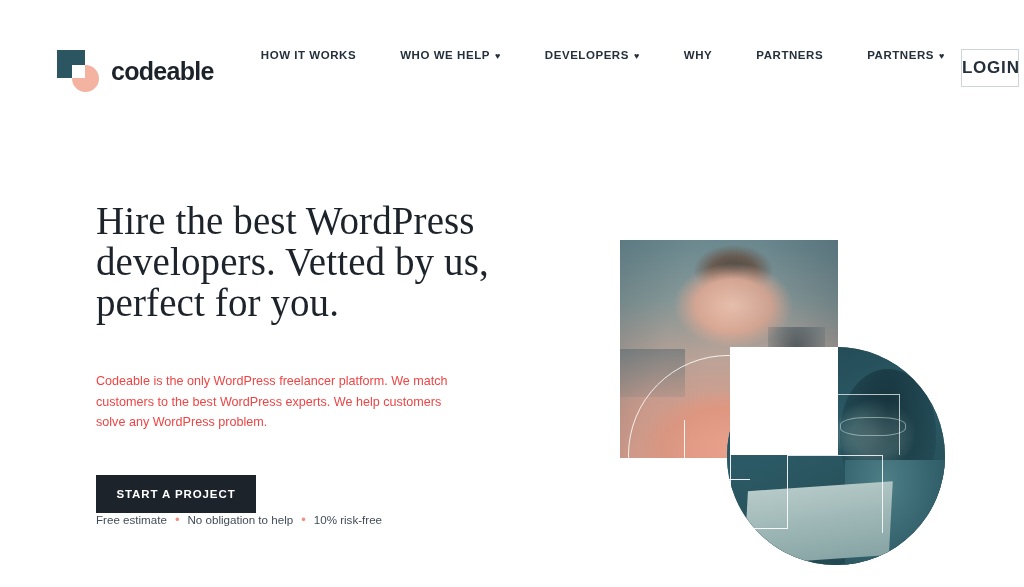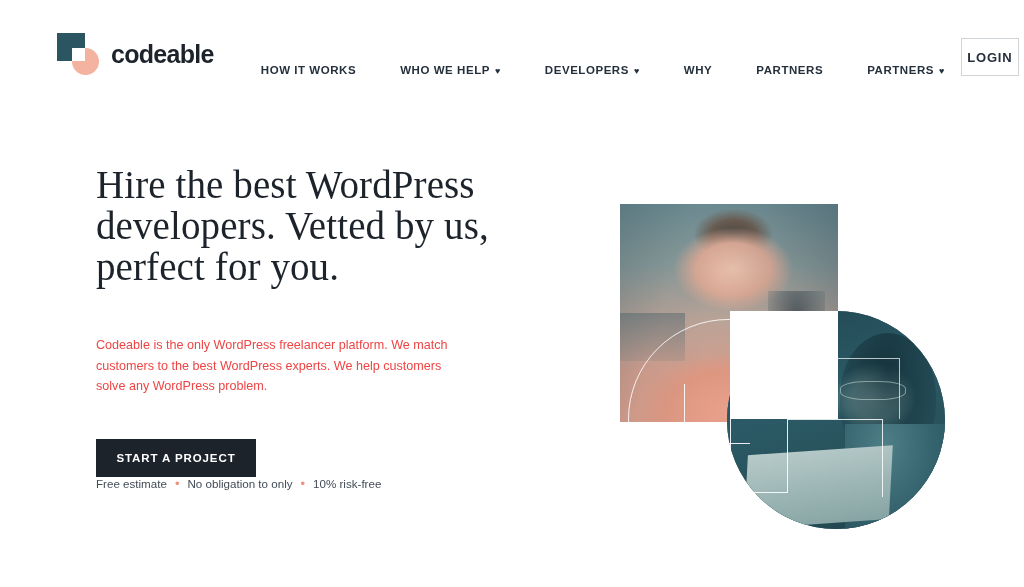--- a/index.html
+++ b/index.html
@@ -8,23 +8,24 @@
     height: 587px;
     background: #ffffff;
     font-family: "Liberation Sans", sans-serif;
     overflow: hidden;
   }
 
   
   .header {
     height: 76px;
     display: flex;
-    align-items: flex-end;
+    align-items: flex-start;
     padding: 13px 43px 0 56px;
     background: #ffffff;
+    margin-top: 36px;
   }
 
   .brand { display: flex; align-items: center; gap: 11px; }
 
   .logo-mark {
     position: relative;
     width: 44px;
     height: 44px;
     flex: 0 0 44px;
   }
@@ -92,21 +93,21 @@
     display: flex;
     align-items: center;
     gap: 16px;
   }
   .btn-login {
     width: 58px;
     height: 38px;
     border: 1px solid #cfd4d8;
     background: #ffffff;
     color: #24303c;
-    font-size: 13px;
+    font-size: 17px;
     font-weight: bold;
     letter-spacing: 0.8px;
     font-family: "Liberation Sans", sans-serif;
     cursor: pointer;
   }
   .btn-start-header {
     width: 133px;
     height: 38px;
     border: none;
     background: #1d232b;
@@ -370,21 +371,21 @@
 <div class="hero">
 
   <div class="hero-copy">
     <h1 class="headline">Hire the best WordPress developers. Vetted by us, perfect for you.</h1>
     <p class="subcopy">Codeable is the only WordPress freelancer platform. We match customers to the best WordPress experts. We help customers solve any WordPress problem.</p>
     <button class="btn-start-hero">START A PROJECT</button>
 
     <div class="features">
       <span>Free estimate</span>
       <span class="dot">•</span>
-      <span>No obligation to only</span>
+      <span>No obligation to help</span>
       <span class="dot">•</span>
       <span>10% risk-free</span>
     </div>
   </div>
 
   <div class="hero-art">
 
     <div class="photo-square">
       <div class="ps-bg"></div>
       <div class="ps-desk"></div>

